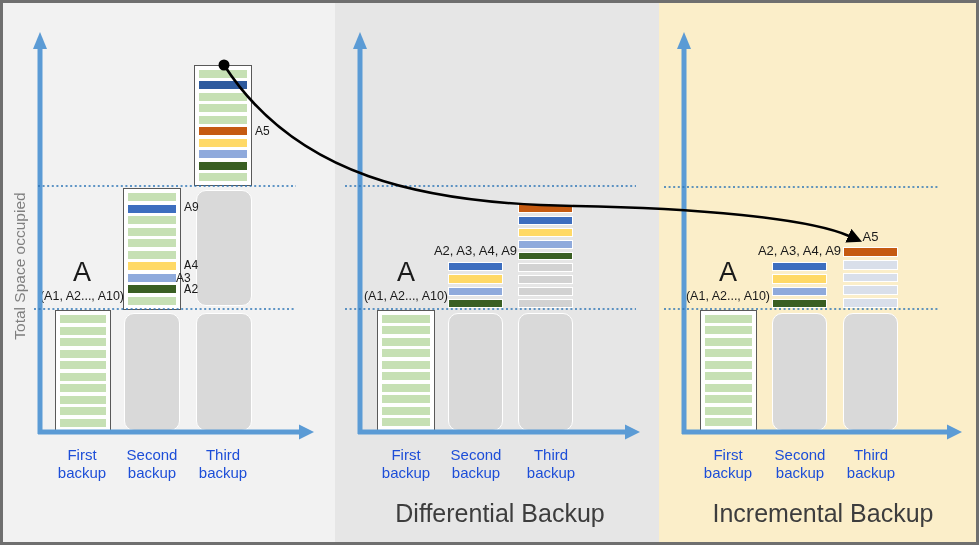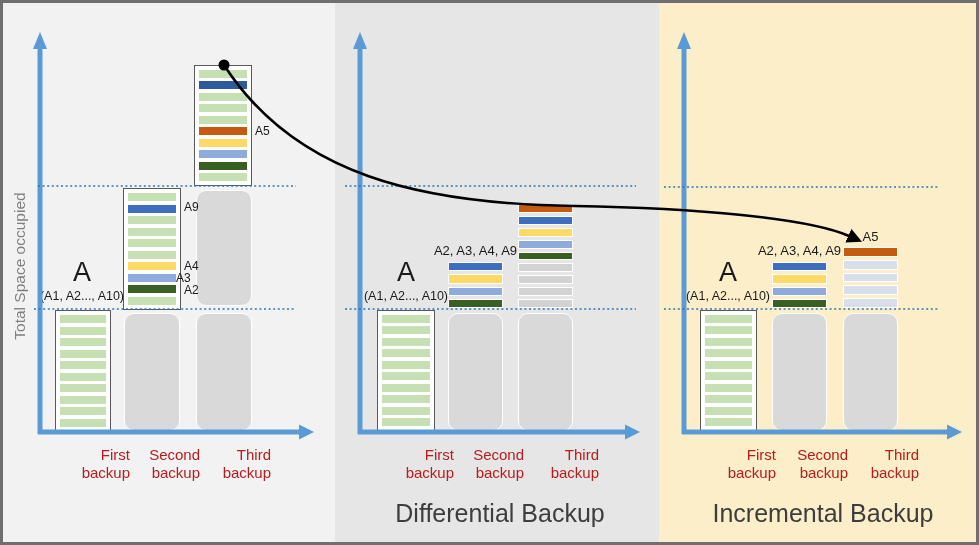--- a/index.html
+++ b/index.html
@@ -16,21 +16,21 @@
   .bar{position:absolute;background:#ffffff;border:1.5px solid #595959;box-sizing:border-box;
        display:flex;flex-direction:column;gap:3.5px;padding:4px;}
   .bar .stripe{flex:1;}
   .floatbar{position:absolute;display:flex;flex-direction:column;gap:3px;box-sizing:border-box;}
   .floatbar .stripe{flex:1;border:1.5px solid #ffffff;box-sizing:border-box;}
   .alabel{position:absolute;text-align:center;color:#1a1a1a;}
   .alabel .big{font-size:27px;line-height:1.05;}
   .alabel .sub{font-size:12.5px;margin-top:3px;white-space:nowrap;}
   .sidelabel{position:absolute;font-size:12px;color:#1a1a1a;white-space:nowrap;}
   .toplabel{position:absolute;font-size:13px;color:#1a1a1a;text-align:center;width:180px;white-space:nowrap;}
-  .tick{position:absolute;width:96px;text-align:right;font-size:15px;line-height:1.22;color:#b91c1c;}
+  .tick{position:absolute;width:96px;text-align:center;font-size:15px;line-height:1.22;color:#1d4ed8;}
   .ptitle{position:absolute;width:320px;text-align:center;font-size:25px;color:#3d3d3d;}
   .ylabel{position:absolute;font-size:15.5px;color:#7f7f7f;width:164px;height:18px;text-align:center;
           transform:rotate(-90deg);white-space:nowrap;}
   svg#overlay{position:absolute;left:0;top:0;z-index:50;pointer-events:none;}
 </style>
 </head>
 <body>
 
 <div id="stage" style="width: 979px; height: 545px;">
   <div class="frame"></div>
@@ -56,23 +56,23 @@
       <div class="stripe" style="background: rgb(198, 224, 180);"></div>
       <div class="stripe" style="background: rgb(198, 224, 180);"></div>
       <div class="stripe" style="background: rgb(198, 224, 180);"></div>
       <div class="stripe" style="background: rgb(198, 224, 180);"></div>
       <div class="stripe" style="background: rgb(255, 217, 102);"></div>
       <div class="stripe" style="background: rgb(143, 170, 220);"></div>
       <div class="stripe" style="background: rgb(58, 95, 35);"></div>
       <div class="stripe" style="background: rgb(198, 224, 180);"></div>
     </div>
     <div class="sidelabel" style="left: 184px; top: 200.375px; position: absolute;">A9</div>
-    <div class="sidelabel" style="left: 184px; top: 259.125px; position: absolute;">A4</div>
+    <div class="sidelabel" style="left: 184px; top: 259.125px; position: absolute; font-family: Liberation Mono, monospace;">A4</div>
     <div class="sidelabel" style="left: 176px; top: 270.875px; position: absolute;">A3</div>
-    <div class="sidelabel" style="left: 184px; top: 282.625px; position: absolute;">A2</div>
+    <div class="sidelabel" style="left: 184px; top: 282.625px; position: absolute; font-family: Liberation Mono, monospace;">A2</div>
     <div class="bar" style="left: 194px; top: 65px; width: 58px; height: 121px; position: absolute;">
       <div class="stripe" style="background: rgb(198, 224, 180);"></div>
       <div class="stripe" style="background: rgb(46, 91, 158);"></div>
       <div class="stripe" style="background: rgb(198, 224, 180);"></div>
       <div class="stripe" style="background: rgb(198, 224, 180);"></div>
       <div class="stripe" style="background: rgb(198, 224, 180);"></div>
       <div class="stripe" style="background: rgb(197, 90, 17);"></div>
       <div class="stripe" style="background: rgb(255, 217, 102);"></div>
       <div class="stripe" style="background: rgb(143, 170, 220);"></div>
       <div class="stripe" style="background: rgb(58, 95, 35);"></div>

